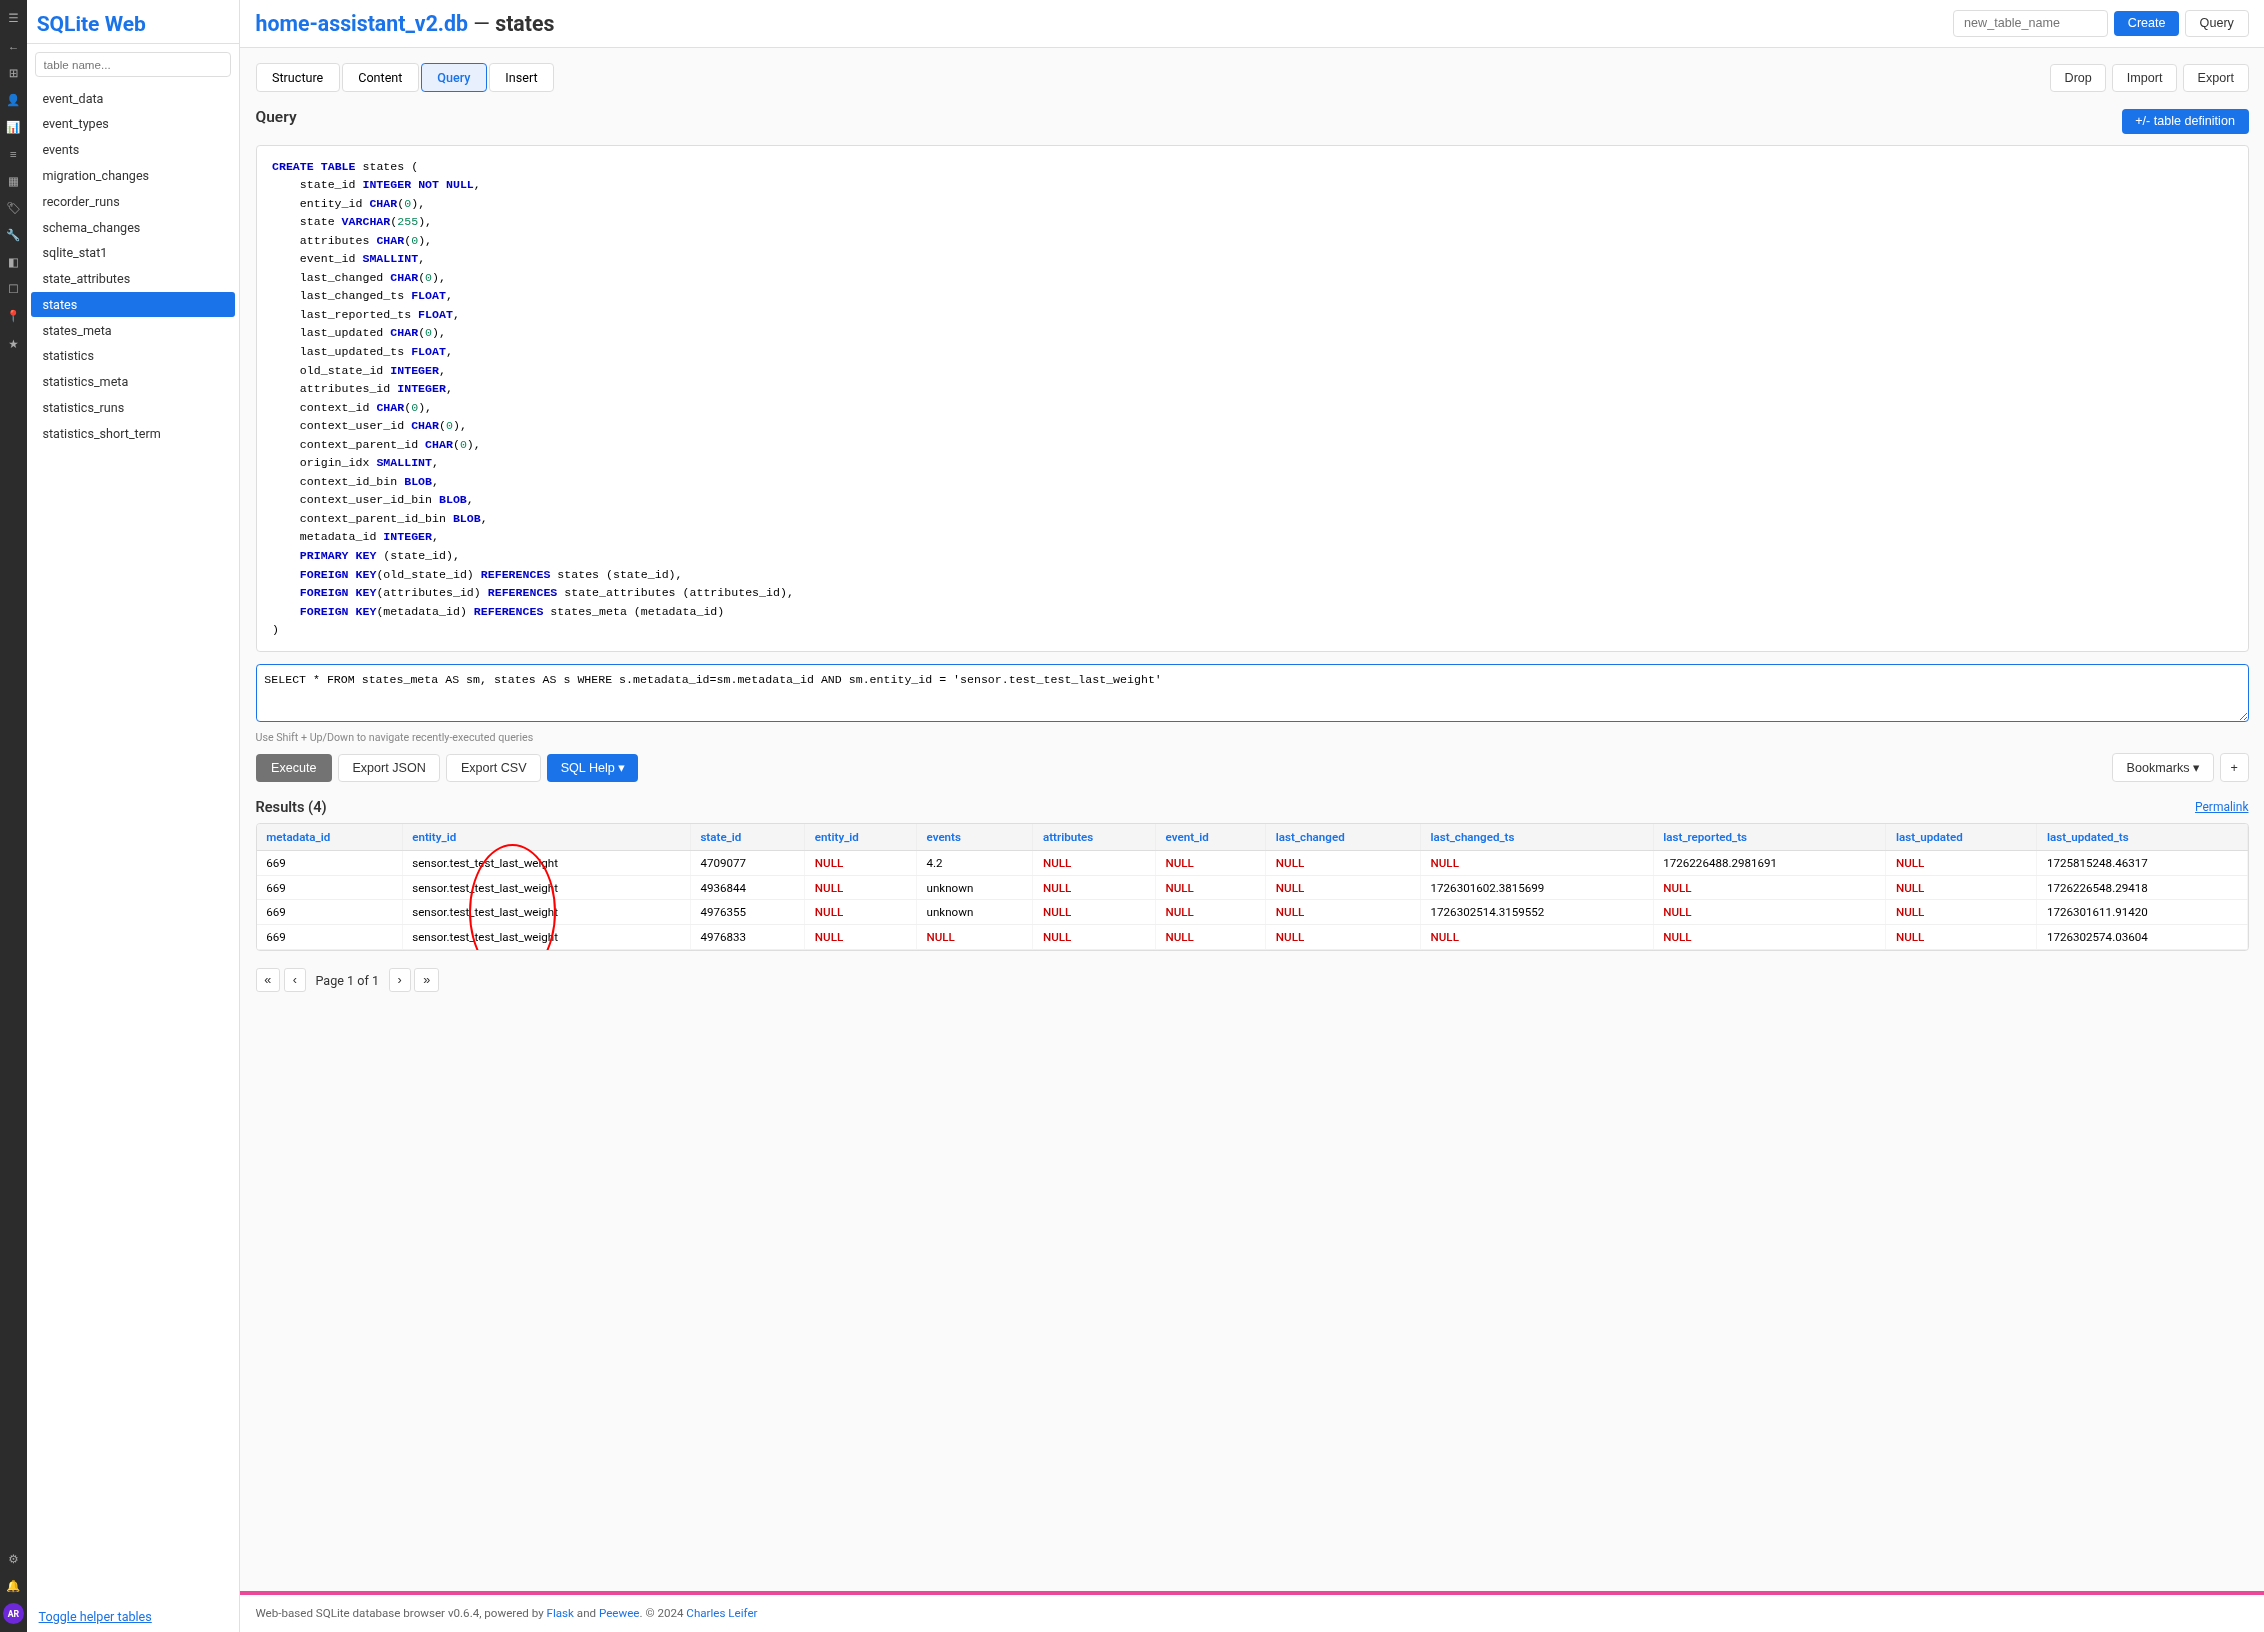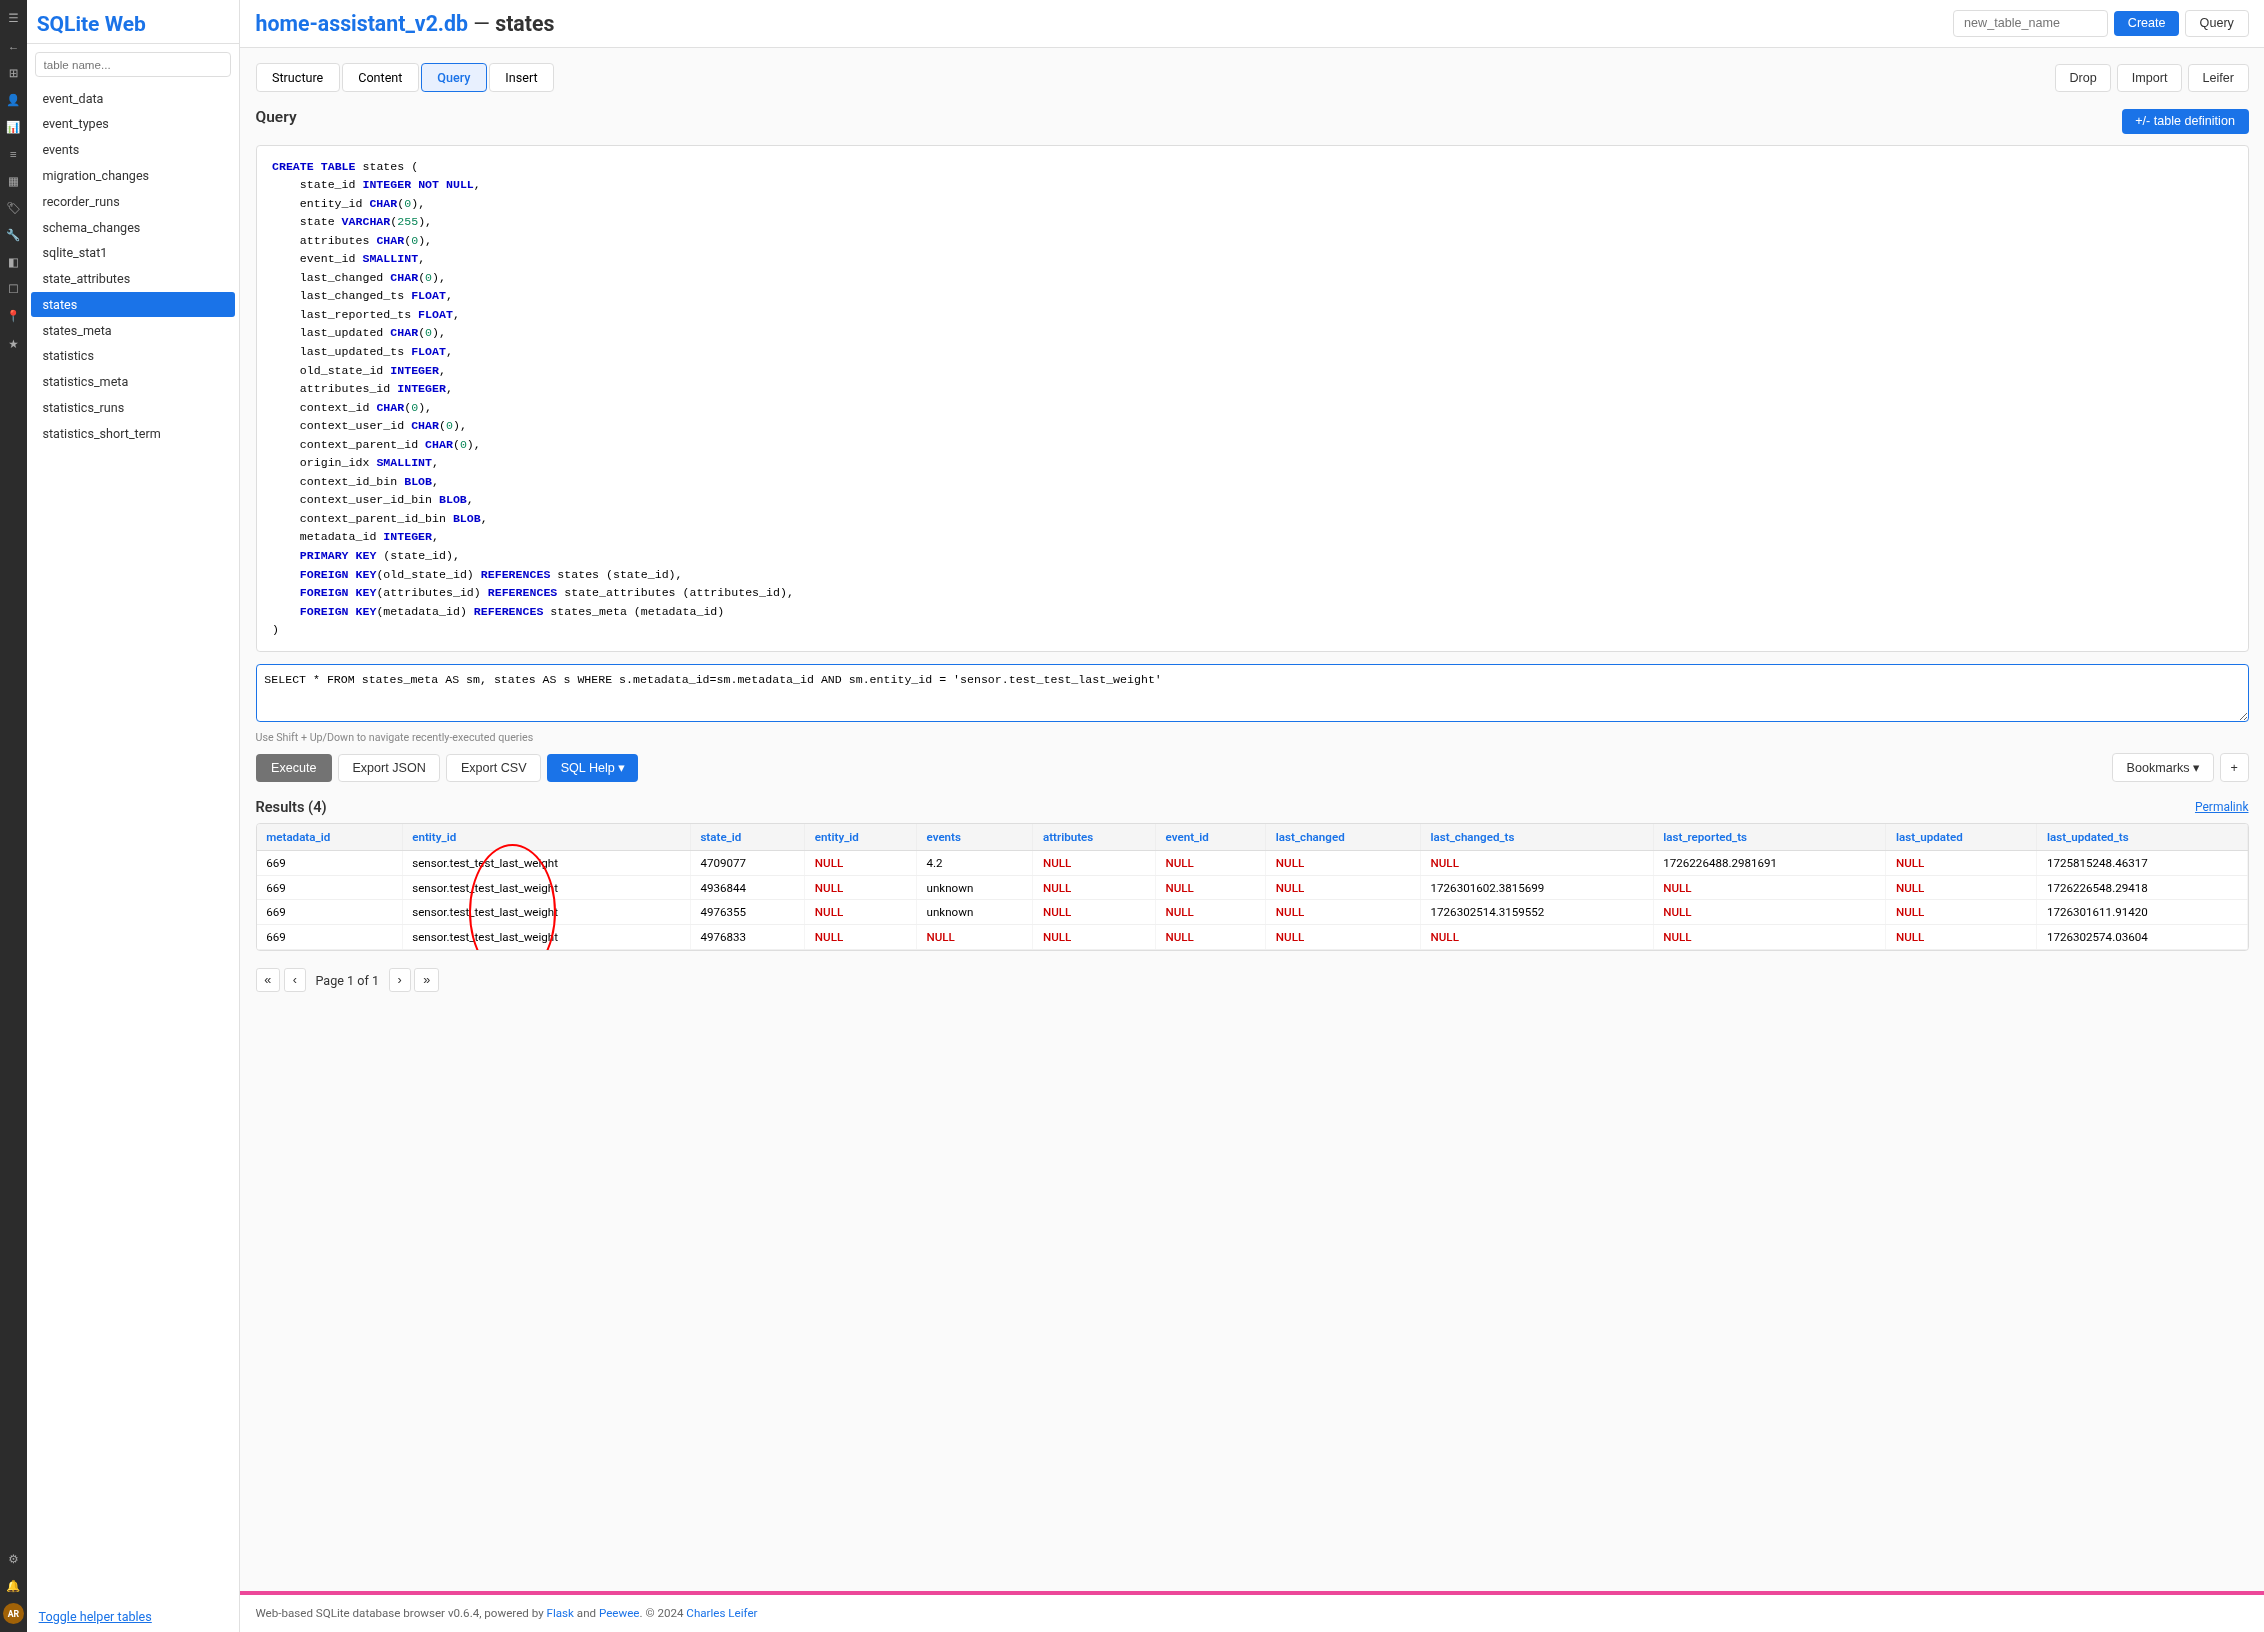--- a/index.html
+++ b/index.html
@@ -326,21 +326,21 @@
   <div class="icon-bar-item">▦</div>
   <div class="icon-bar-item">🏷</div>
   <div class="icon-bar-item">🔧</div>
   <div class="icon-bar-item">◧</div>
   <div class="icon-bar-item">☐</div>
   <div class="icon-bar-item">📍</div>
   <div class="icon-bar-item">★</div>
   <div style="margin-top:auto; display:flex; flex-direction:column; gap:5.8px;">
     <div class="icon-bar-item">⚙</div>
     <div class="icon-bar-item">🔔</div>
-    <div class="icon-bar-item" style="background:#a16207; color:#fff; font-size:8.7px; font-weight:bold; border-radius:50%;">AR</div>
+    <div class="icon-bar-item" style="background:#6d28d9; color:#fff; font-size:8.7px; font-weight:bold; border-radius:50%;">AR</div>
   </div>
 </div>
 
 <div class="sidebar">
   <div class="sidebar-header">SQLite Web</div>
   <div class="sidebar-search">
     <input type="text" class="sidebar-search" placeholder="table name..." style="">
   </div>
   <div class="sidebar-nav" id="sidebar-nav">
       <div class="sidebar-item">event_data</div>
@@ -379,21 +379,21 @@
     <div class="tabs">
       <div class="tabs-left" id="tabs-container">
           <div class="tab">Structure</div>
           <div class="tab">Content</div>
           <div class="tab active">Query</div>
           <div class="tab">Insert</div>
         </div>
       <div class="tabs-right" id="tabs-right-container">
           <button class="btn btn-secondary">Drop</button>
           <button class="btn btn-secondary">Import</button>
-          <button class="btn btn-secondary">Leifer</button>
+          <button class="btn btn-secondary">Export</button>
         </div>
     </div>
 
     
     <div style="display:flex; align-items:center; justify-content:space-between; margin-bottom:9.7px;">
       <div class="section-title">Query</div>
       <button class="btn-table-def">+/- table definition</button>
     </div>
 
     

